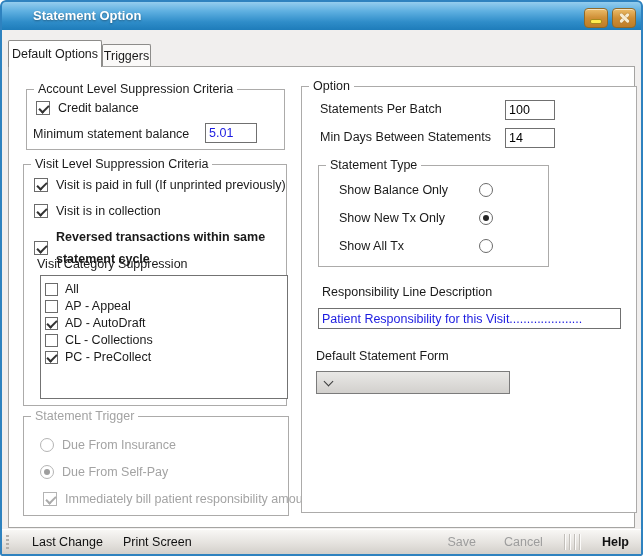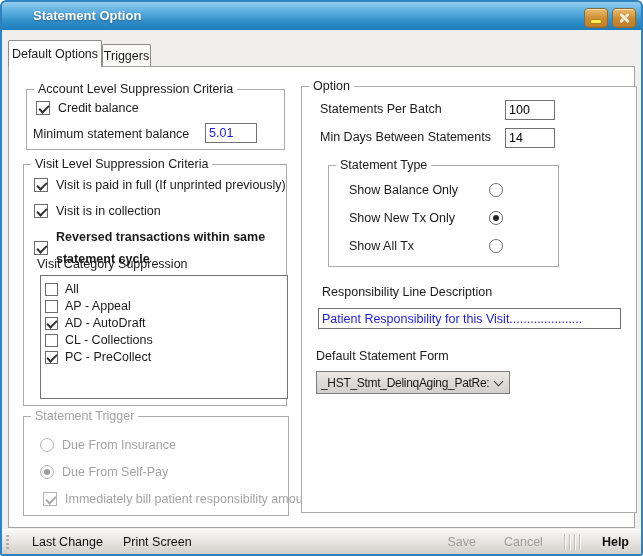--- a/index.html
+++ b/index.html
@@ -198,21 +198,21 @@
       <div class="row" style="left:18px; top:15px;">
         <span class="lbl">Statements Per Batch</span>
       </div>
       <input class="tinput" style="position: absolute; left: 203px; top: 13px; width: 50px; height: 20px;" value="100">
 
       <div class="row" style="left:18px; top:43px;">
         <span class="lbl">Min Days Between Statements</span>
       </div>
       <input class="tinput" style="position: absolute; left: 203px; top: 41px; width: 50px; height: 20px;" value="14">
 
-      <div class="group" style="left:26px; top:78px; width:231px; height:102px;">
+      <div class="group" style="left:16px; top:78px; width:231px; height:102px;">
         <span class="gtitle">Statement Type</span>
         <div class="row" style="left:20px; top:17px;">
           <span class="lbl">Show Balance Only</span>
         </div>
         <span class="radio" style="position:absolute; left:160px; top:17px;"></span>
         <div class="row" style="left:20px; top:45px;">
           <span class="lbl">Show New Tx Only</span>
         </div>
         <span class="radio selected" style="position:absolute; left:160px; top:45px;"></span>
         <div class="row" style="left:20px; top:73px;">
@@ -223,21 +223,20 @@
 
       <div class="row" style="left:20px; top:198px;">
         <span class="lbl">Responsibility Line Description</span>
       </div>
       <input class="tinput blue" style="position: absolute; left: 16px; top: 221px; width: 303px; height: 21px;" value="Patient Responsibility for this Visit.....................">
 
       <div class="row" style="left:14px; top:262px;">
         <span class="lbl">Default Statement Form</span>
       </div>
       <div class="dropdown" style="left:14px; top:284px; width:194px; height:23px;">
-        <span class="dd-label">_HST_Stmt_DelinqAging_PatRe:</span>
         <span class="chev"></span>
       </div>
     </div>
   </div>
 
   <div class="footer">
     <span class="grip"></span>
     <span class="fbtn">Last Change</span>
     <span class="fbtn">Print Screen</span>
     <span class="spacer"></span>

